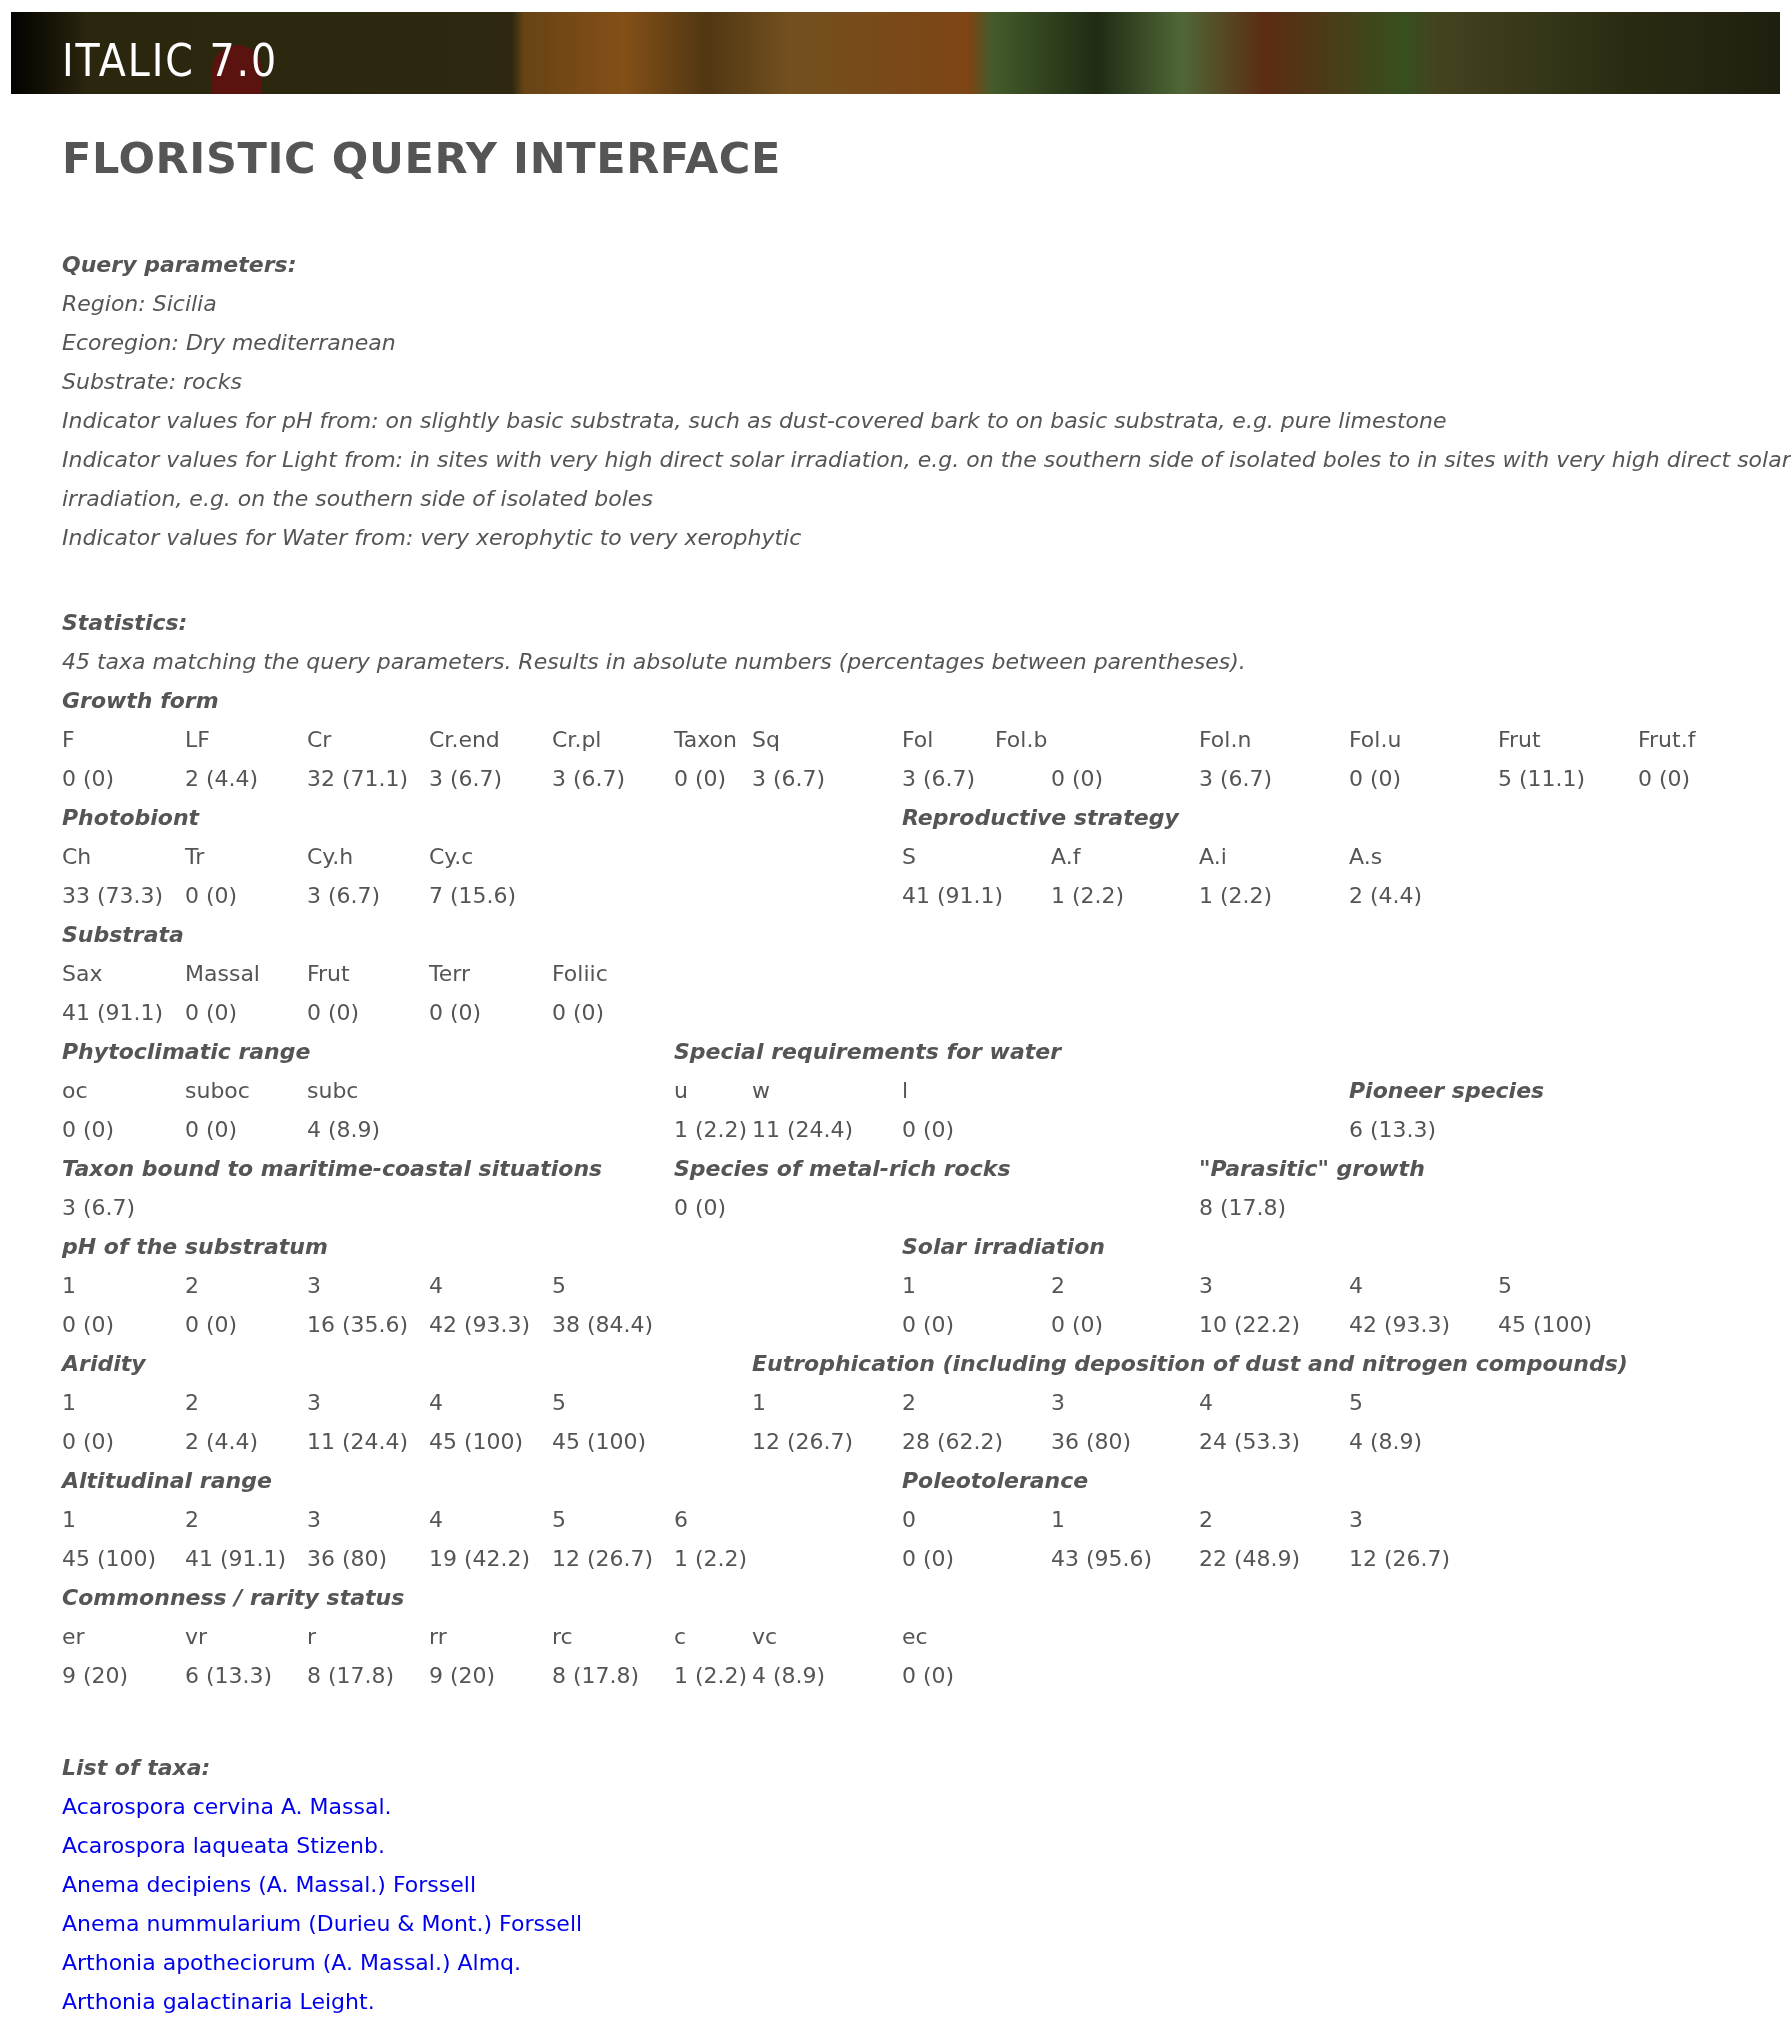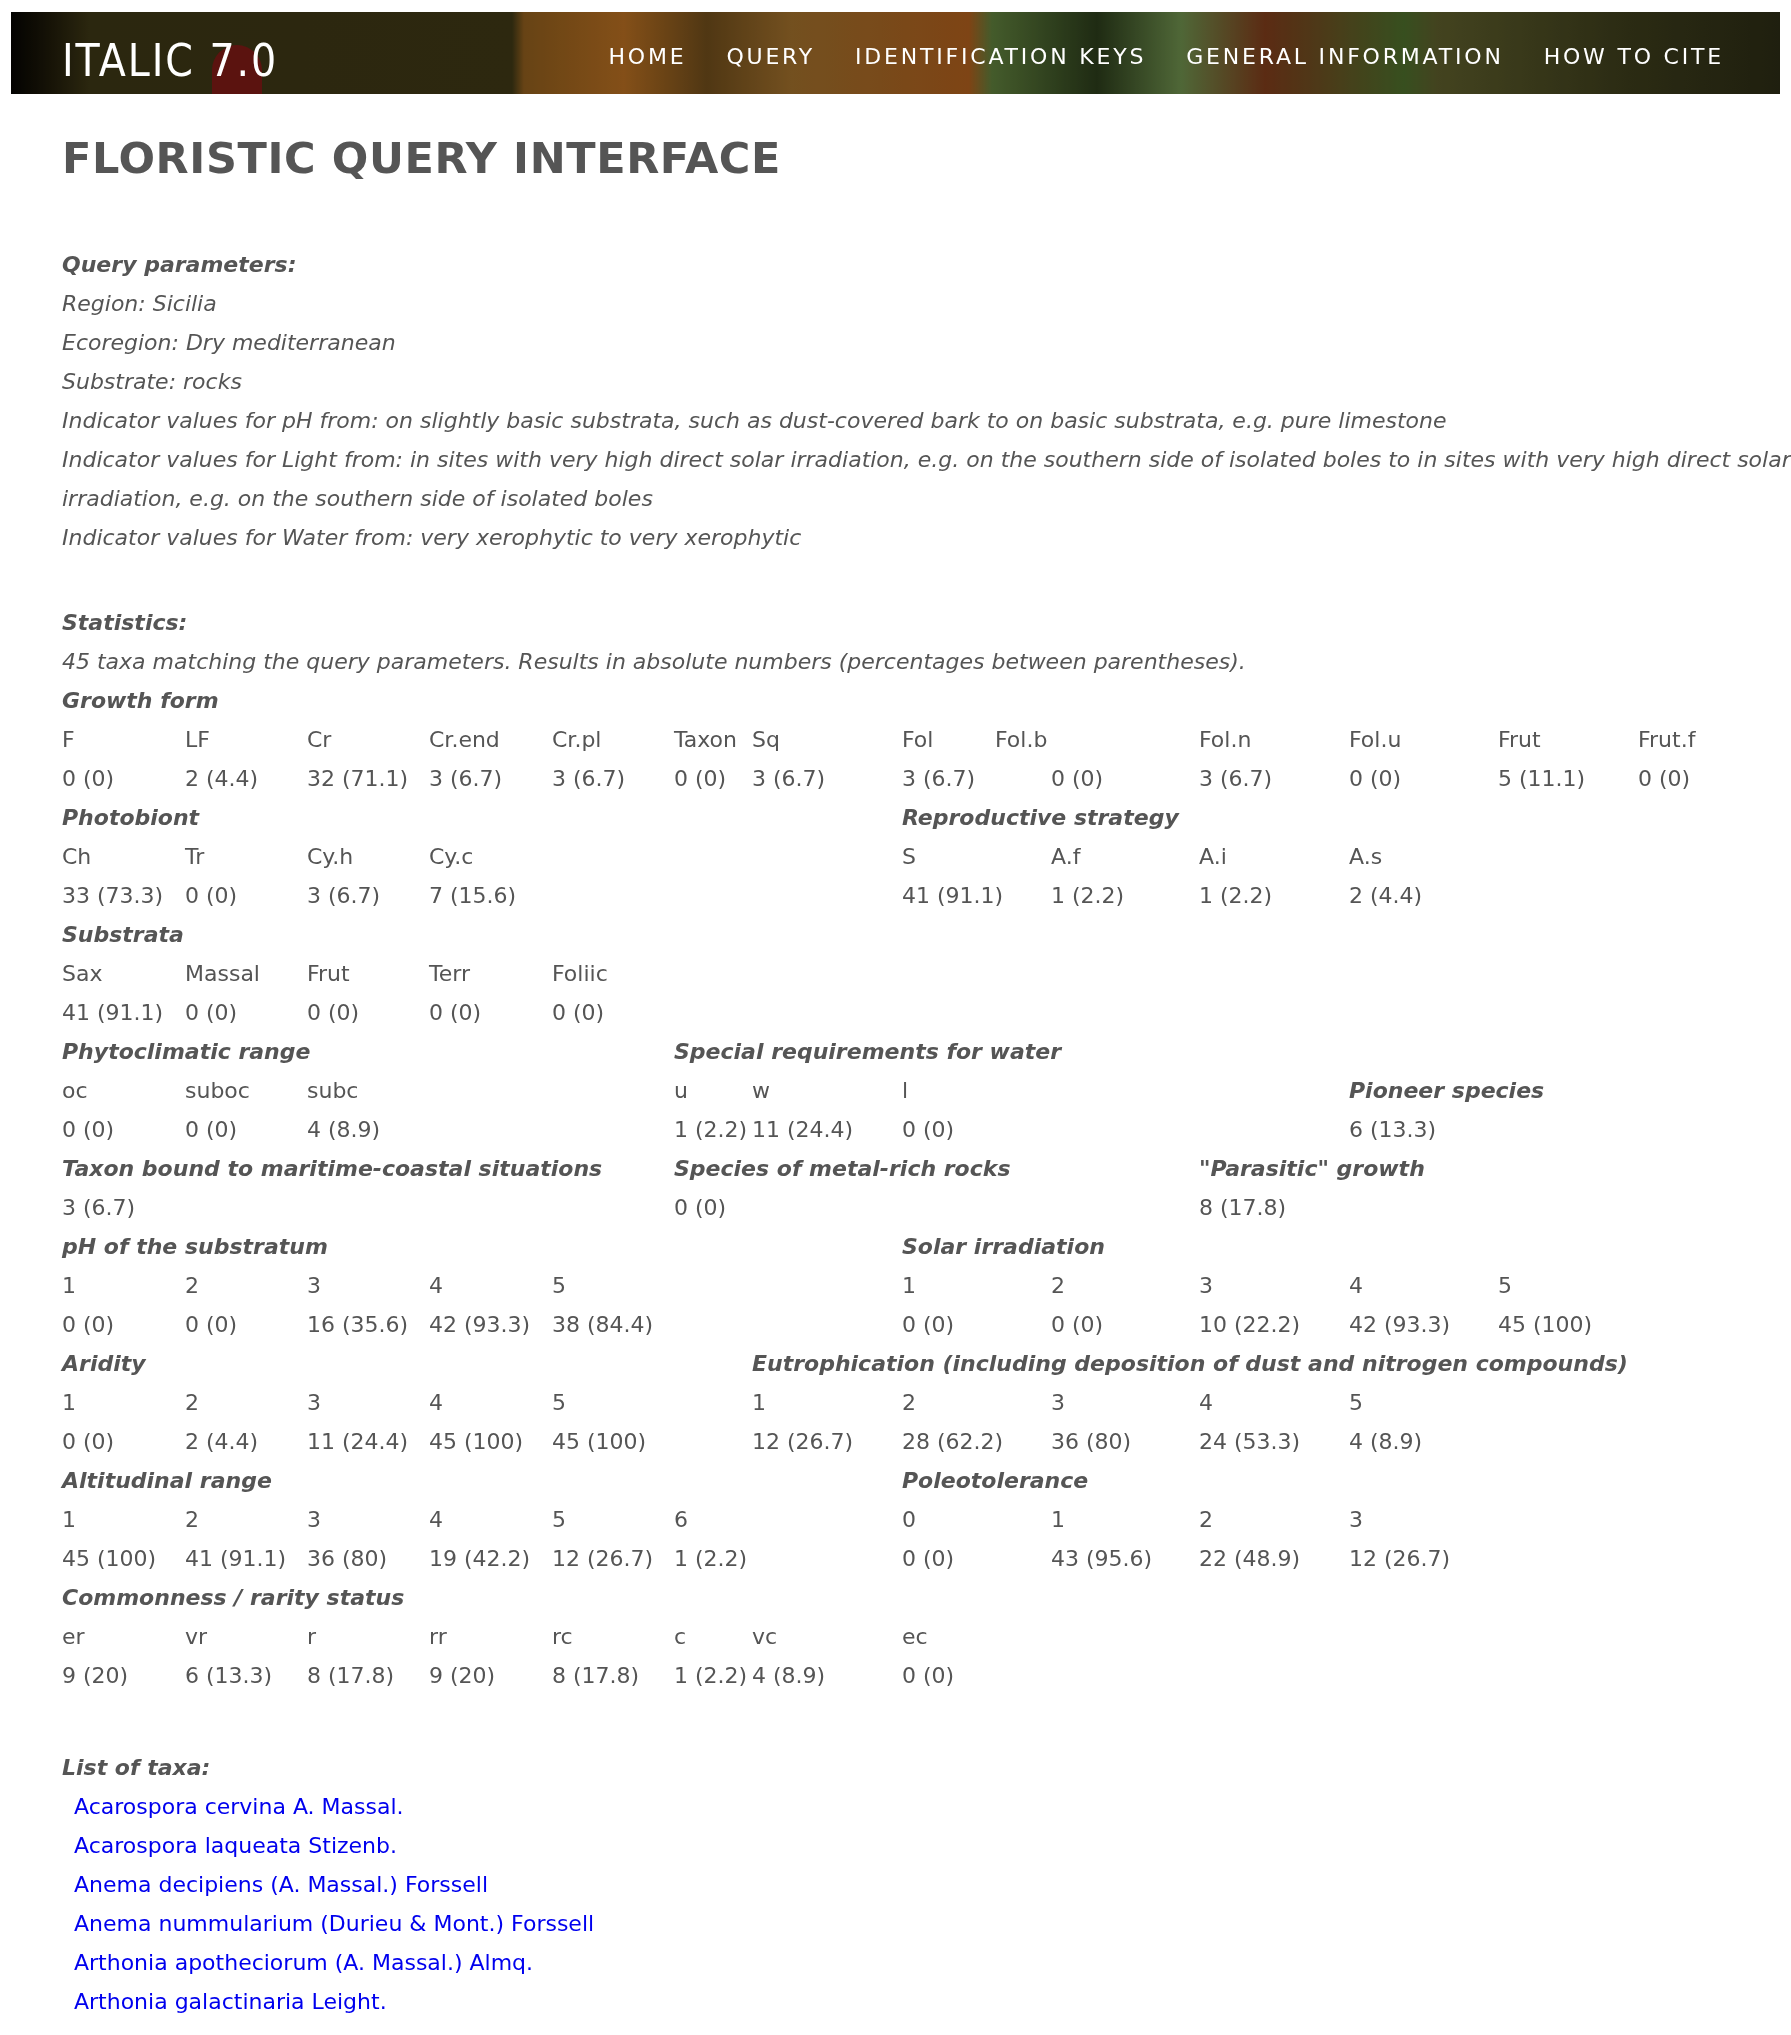--- a/index.html
+++ b/index.html
@@ -45,36 +45,29 @@
   .bold { font-weight: bold; }
   .cat {
     position: absolute; font-size: 22px; line-height: 39px; font-weight: bold; font-style: italic;
     white-space: nowrap; color: #555555;
   }
   .cell {
     position: absolute; font-size: 22px; line-height: 39px; white-space: nowrap; color: #555555;
   }
   .taxon {
     position: absolute; left: 0; font-size: 22px; line-height: 39px; color: #0000ee;
-    text-decoration: none; white-space: nowrap; margin-left: 12px;
+    text-decoration: none; white-space: nowrap;
   }
 </style>
 </head>
 <body>
 
 <div class="header">
   <div class="red-blob"></div>
   <div class="logo">ITALIC 7.0</div>
-  <nav class="nav">
-    <a href="#">HOME</a>
-    <a href="#">QUERY</a>
-    <a href="#">IDENTIFICATION KEYS</a>
-    <a href="#">GENERAL INFORMATION</a>
-    <a href="#">HOW TO CITE</a>
-  </nav>
 </div>
 
 <div class="content">
   <h1 class="page-title">FLORISTIC QUERY INTERFACE</h1>
 
   <div class="line bold" style="top:245px">Query parameters:</div>
   <div class="line" style="top:284px">Region: Sicilia</div>
   <div class="line" style="top:323px">Ecoregion: Dry mediterranean</div>
   <div class="line" style="top:362px">Substrate: rocks</div>
   <div class="line" style="top:401px">Indicator values for pH from: on slightly basic substrata, such as dust-covered bark to on basic substrata, e.g. pure limestone</div>

